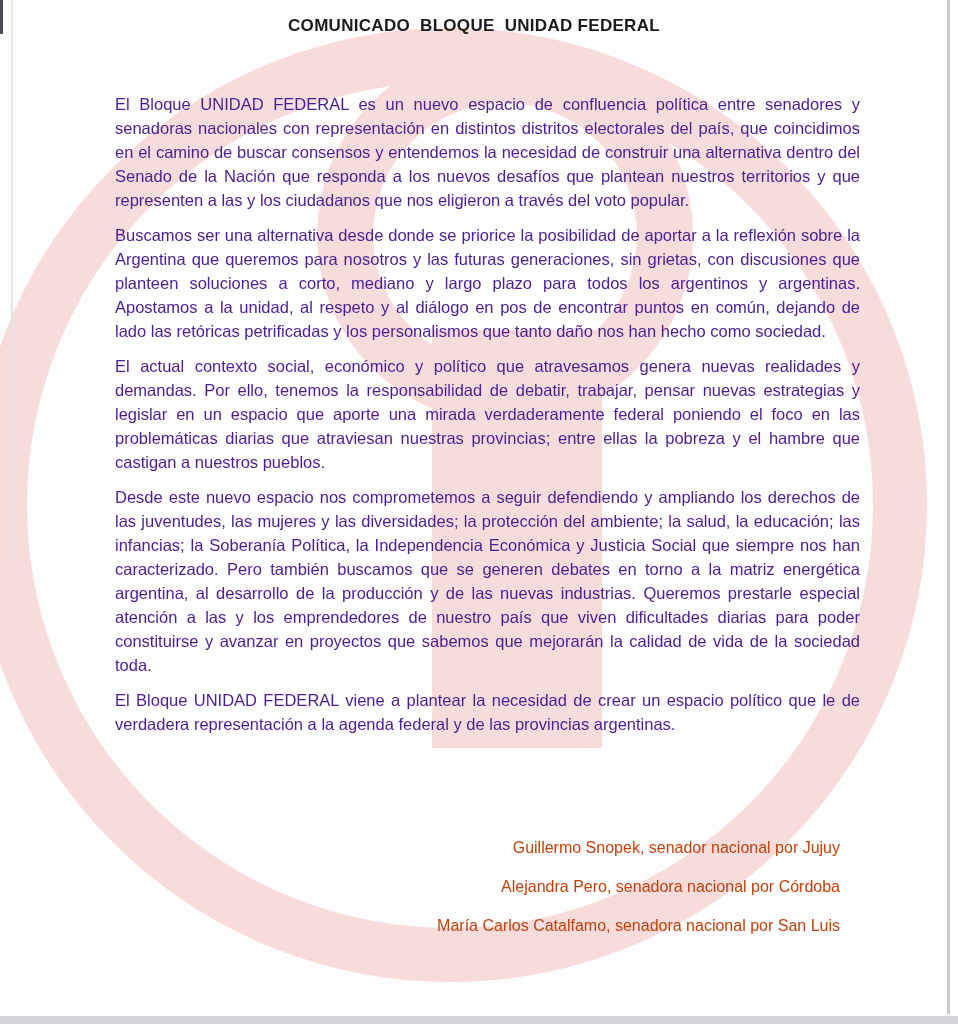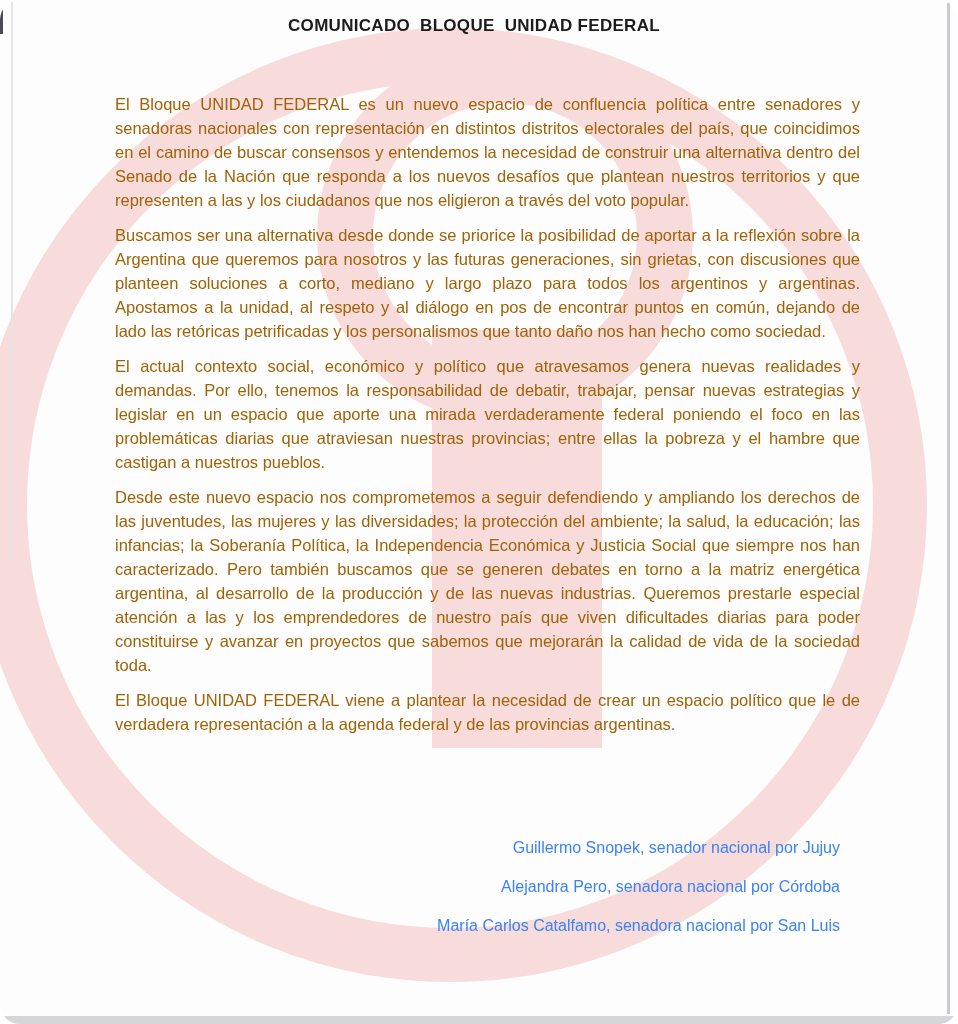--- a/index.html
+++ b/index.html
@@ -3,21 +3,20 @@
 <meta charset="utf-8">
 <style>
   html, body { margin: 0; padding: 0; background: #ffffff; }
   .page {
     position: relative;
     width: 958px;
     height: 1024px;
     overflow: hidden;
     background: #fdfdfd;
     font-family: "Liberation Sans", sans-serif;
-    border-radius: 20px;
   }
   .watermark {
     position: absolute;
     left: 0; top: 0;
     width: 958px; height: 1024px;
     z-index: 0;
     pointer-events: none;
   }
   .edge { position: absolute; z-index: 2; }
   .edge-right  { left: 947px; top: 0; width: 3px; height: 1014px; background: #c9cad0; }
@@ -41,34 +40,34 @@
     position: absolute;
     left: 115px; top: 92px;
     width: 745px;
     z-index: 1;
   }
   .body p {
     margin: 0 0 11px 0;
     font-size: 16.5px;
     line-height: 24px;
     text-align: justify;
-    color: #a16207;
+    color: #4c1d95;
   }
   .signatures {
     position: absolute;
     right: 118px; top: 836px;
     width: 620px;
     z-index: 1;
     text-align: right;
   }
   .signatures .sig {
     margin: 0 0 15px 0;
     font-size: 16px;
     line-height: 24px;
-    color: #3b82f6;
+    color: #c2410c;
   }
 </style>
 </head>
 <body>
 
 <div class="page">
 
   <svg class="watermark" viewBox="0 0 958 1024" xmlns="http://www.w3.org/2000/svg" aria-hidden="true">
 
     <circle cx="450" cy="505" r="450" fill="none" stroke="#f8dbdb" stroke-width="54"></circle>

